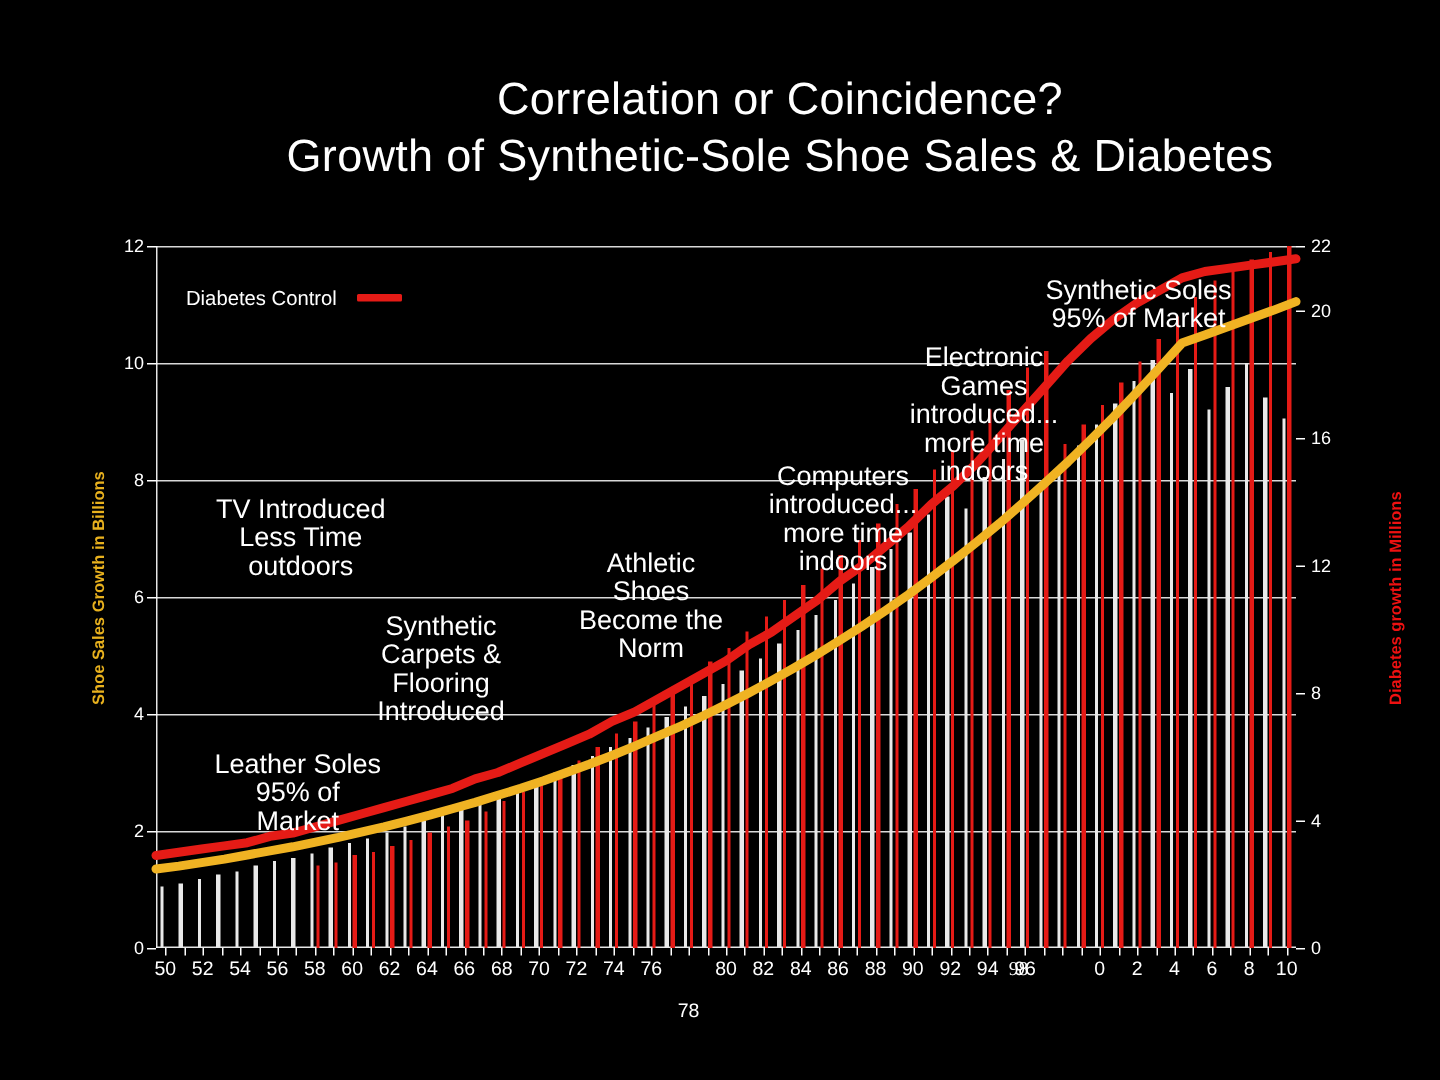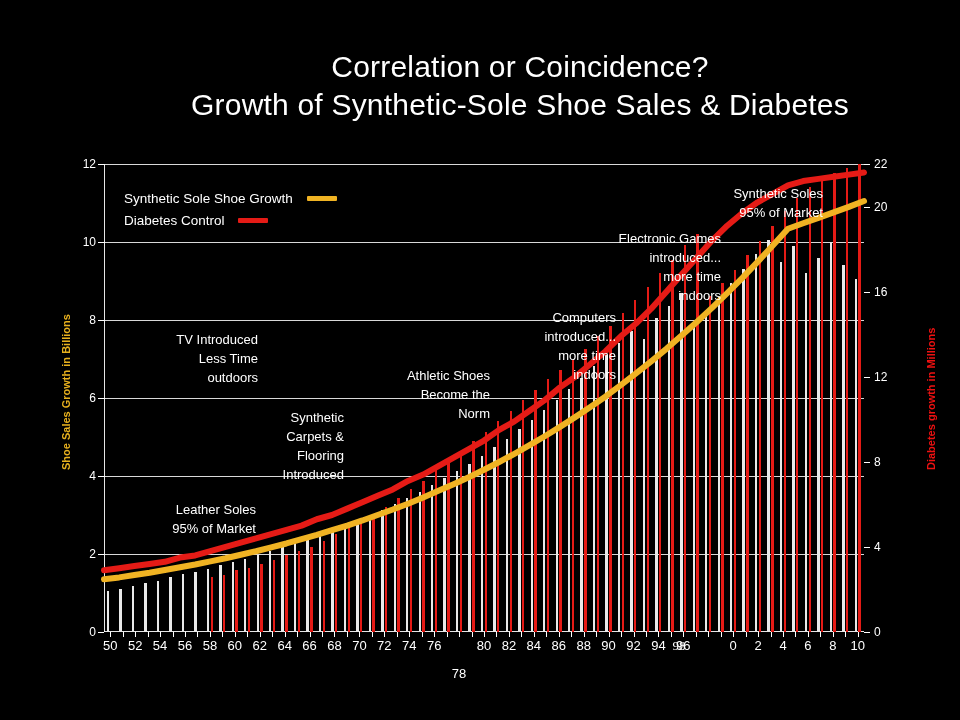--- a/index.html
+++ b/index.html
@@ -46,21 +46,21 @@
   svg.series{position:absolute;left:0;top:0;width:760px;height:468px;overflow:visible;}
 
   
   #legend{position:absolute;left:124px;top:190px;font-size:13.5px;color:#fff;}
   .legend-row{position:relative;height:22px;white-space:nowrap;}
   .legend-text{display:inline-block;vertical-align:middle;}
   .legend-swatch{display:inline-block;vertical-align:middle;width:30px;height:5px;
                  margin-left:10px;border-radius:1px;}
 
   
-  .annot{position:absolute;font-size:13px;line-height:19px;color:#fff;text-align:right;
+  .annot{position:absolute;font-size:18px;line-height:19px;color:#fff;text-align:center;
          white-space:pre-line;}
 </style>
 </head>
 <body>
 
 <div id="slide">
 
   <div class="title">
     <div>Correlation or Coincidence?</div>
     <div>Growth of Synthetic-Sole Shoe Sales &amp; Diabetes</div>
@@ -325,24 +325,20 @@
       <div class="xtick" style="left: 716.393px;"></div>
       <div class="xtick" style="left: 728.852px;"></div>
       <div class="xlab" style="left: 728.852px;">8</div>
       <div class="xtick" style="left: 741.311px;"></div>
       <div class="xtick" style="left: 753.77px;"></div>
       <div class="xlab" style="left: 753.77px;">10</div>
     </div>
 
   <div id="legend">
     <div class="legend-row">
-      <span class="legend-text">Synthetic Sole Shoe Growth</span>
-      <span class="legend-swatch" id="sw1" style="background: rgb(240, 179, 35);"></span>
-    </div>
-    <div class="legend-row">
       <span class="legend-text">Diabetes Control</span>
       <span class="legend-swatch" id="sw2" style="background: rgb(229, 27, 22);"></span>
     </div>
   </div>
 
   <div id="annots">
       <div class="annot" style="left: 143px; top: 330px; width: 115px;">TV Introduced
 Less Time
 outdoors</div>
       <div class="annot" style="left: 141px; top: 500px; width: 115px;">Leather Soles

